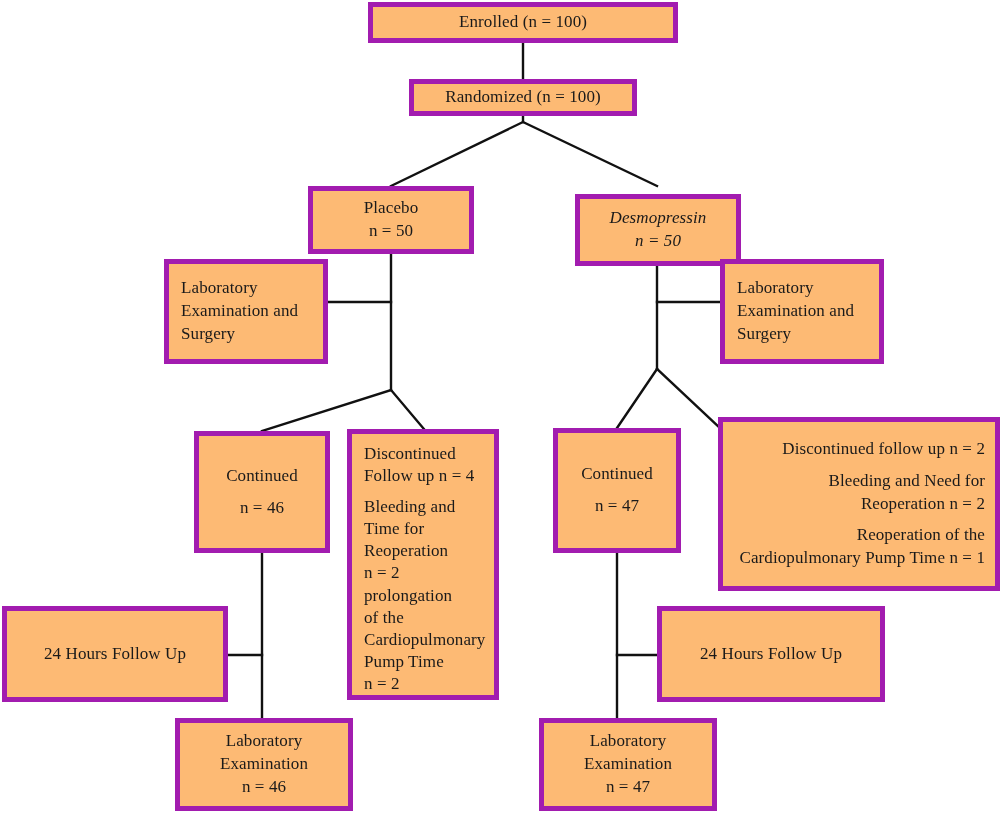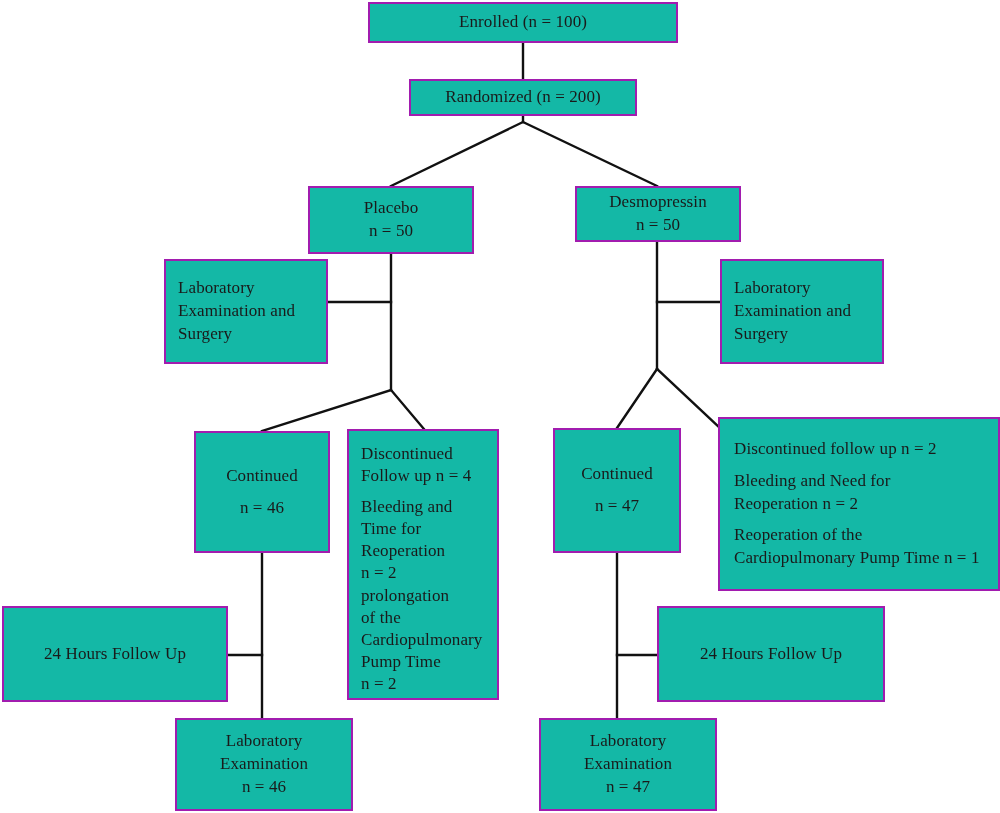--- a/index.html
+++ b/index.html
@@ -20,37 +20,37 @@
     position: absolute;
     left: 0;
     top: 0;
     width: 1000px;
     height: 813px;
     pointer-events: none;
   }
   .node {
     position: absolute;
     box-sizing: border-box;
-    border: 2px solid #a21caf;
-    background: #14b8a6;
+    border: 5px solid #a21caf;
+    background: #fdba74;
     display: flex;
     flex-direction: column;
     justify-content: center;
     line-height: 1.34;
     font-size: 17px;
     letter-spacing: 0.1px;
   }
   .node .line {
     display: block;
     white-space: pre;
   }
   .center { align-items: center; text-align: center; }
   .left   { align-items: flex-start; text-align: left; }
   .pad-l  { padding-left: 12px; padding-right: 8px; }
-  .pad-lr { padding-left: 14px; padding-right: 10px; }
+  .pad-lr { padding-left: 14px; padding-right: 10px; align-items: flex-end; }
   .tight  { line-height: 1.30; }
   .blockgap { height: 9px; }
 </style>
 </head>
 <body>
 
 <div id="canvas">
 
   <svg id="connectors" viewBox="0 0 1000 813" xmlns="http://www.w3.org/2000/svg">
     <g stroke="#111111" stroke-width="2.4" fill="none" stroke-linecap="square">
@@ -83,29 +83,29 @@
 
       <line x1="617" y1="655" x2="657" y2="655"></line>
     </g>
   </svg>
 
   <div class="node center" style="left:368px; top:2px; width:310px; height:41px;">
     <span class="line">Enrolled (n = 100)</span>
   </div>
 
   <div class="node center" style="left:409px; top:79px; width:228px; height:37px;">
-    <span class="line">Randomized (n = 200)</span>
+    <span class="line">Randomized (n = 100)</span>
   </div>
 
   <div class="node center" style="left:308px; top:186px; width:166px; height:68px;">
     <span class="line">Placebo</span>
     <span class="line">n = 50</span>
   </div>
 
-  <div class="node center" style="left:575px; top:186px; width:166px; height:56px;">
+  <div class="node center" style="left:575px; top:194px; width:166px; height:72px;font-style:italic;">
     <span class="line">Desmopressin</span>
     <span class="line">n = 50</span>
   </div>
 
   <div class="node left pad-l" style="left:164px; top:259px; width:164px; height:105px;">
     <span class="line">Laboratory</span>
     <span class="line">Examination and</span>
     <span class="line">Surgery</span>
   </div>
 

